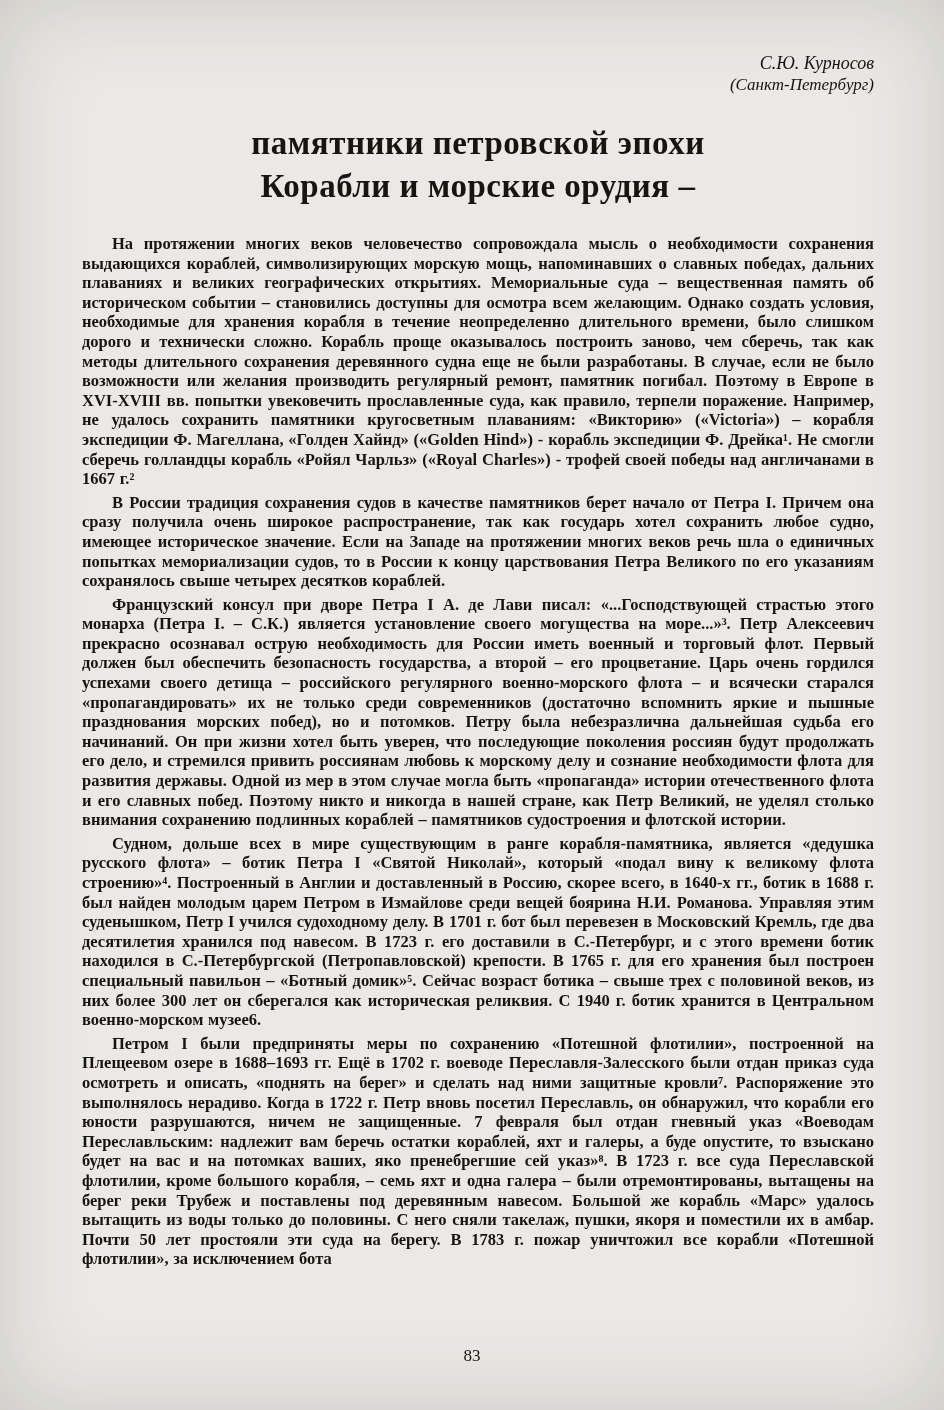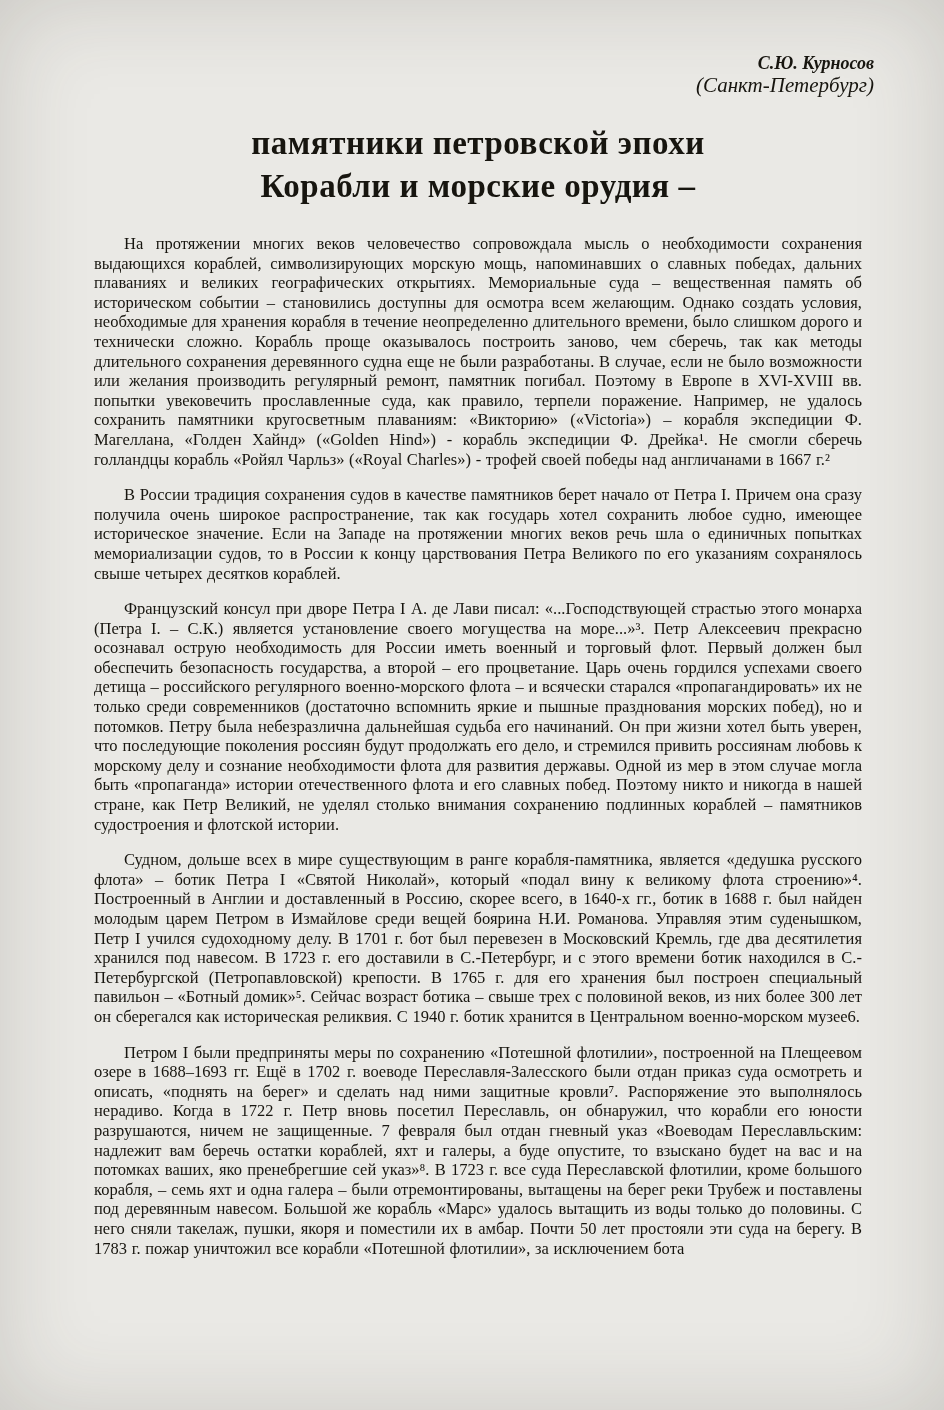--- a/index.html
+++ b/index.html
@@ -19,48 +19,49 @@
     box-sizing: border-box;
     padding: 52px 66px 40px 78px;
     overflow: hidden;
   }
   .byline {
     text-align: right;
     padding-right: 4px;
     margin-bottom: 26px;
   }
   .byline .author {
-    font-weight: bold;
+    font-weight: normal;
     font-style: italic;
     font-size: 18px;
     line-height: 22px;
   }
   .byline .place {
     font-style: italic;
-    font-size: 21px;
+    font-size: 17px;
     line-height: 22px;
   }
   .title {
     margin: 0 0 26px 0;
     text-align: center;
     font-weight: bold;
     font-size: 33px;
     line-height: 43px;
     letter-spacing: 0.5px;
   }
   .title .title-line { display: block; }
   .body {
     text-align: justify;
     font-size: 16.5px;
     line-height: 19.6px;
   }
   .body p {
-    margin: 16px;
+    margin: 4px;
     text-indent: 30px;
     word-spacing: 0.5px;
+    font-weight: bold;
   }
   .pageno {
     position: absolute;
     left: 0;
     right: 0;
     bottom: 44px;
     text-align: center;
     font-size: 17px;
   }
 </style>
@@ -80,14 +81,15 @@
   </h1>
 
   <main class="body">
     <p>На протяжении многих веков человечество сопровождала мысль о необходимости сохранения выдающихся кораблей, символизирующих морскую мощь, напоминавших о славных победах, дальних плаваниях и великих географических открытиях. Мемориальные суда – вещественная память об историческом событии – становились доступны для осмотра всем желающим. Однако создать условия, необходимые для хранения корабля в течение неопределенно длительного времени, было слишком дорого и технически сложно. Корабль проще оказывалось построить заново, чем сберечь, так как методы длительного сохранения деревянного судна еще не были разработаны. В случае, если не было возможности или желания производить регулярный ремонт, памятник погибал. Поэтому в Европе в XVI-XVIII вв. попытки увековечить прославленные суда, как правило, терпели поражение. Например, не удалось сохранить памятники кругосветным плаваниям: «Викторию» («Victoria») – корабля экспедиции Ф. Магеллана, «Голден Хайнд» («Golden Hind») - корабль экспедиции Ф. Дрейка¹. Не смогли сберечь голландцы корабль «Ройял Чарльз» («Royal Charles») - трофей своей победы над англичанами в 1667 г.²</p>
     <p>В России традиция сохранения судов в качестве памятников берет начало от Петра I. Причем она сразу получила очень широкое распространение, так как государь хотел сохранить любое судно, имеющее историческое значение. Если на Западе на протяжении многих веков речь шла о единичных попытках мемориализации судов, то в России к концу царствования Петра Великого по его указаниям сохранялось свыше четырех десятков кораблей.</p>
     <p>Французский консул при дворе Петра I А. де Лави писал: «...Господствующей страстью этого монарха (Петра I. – С.К.) является установление своего могущества на море...»³. Петр Алексеевич прекрасно осознавал острую необходимость для России иметь военный и торговый флот. Первый должен был обеспечить безопасность государства, а второй – его процветание. Царь очень гордился успехами своего детища – российского регулярного военно-морского флота – и всячески старался «пропагандировать» их не только среди современников (достаточно вспомнить яркие и пышные празднования морских побед), но и потомков. Петру была небезразлична дальнейшая судьба его начинаний. Он при жизни хотел быть уверен, что последующие поколения россиян будут продолжать его дело, и стремился привить россиянам любовь к морскому делу и сознание необходимости флота для развития державы. Одной из мер в этом случае могла быть «пропаганда» истории отечественного флота и его славных побед. Поэтому никто и никогда в нашей стране, как Петр Великий, не уделял столько внимания сохранению подлинных кораблей – памятников судостроения и флотской истории.</p>
     <p>Судном, дольше всех в мире существующим в ранге корабля-памятника, является «дедушка русского флота» – ботик Петра I «Святой Николай», который «подал вину к великому флота строению»⁴. Построенный в Англии и доставленный в Россию, скорее всего, в 1640-х гг., ботик в 1688 г. был найден молодым царем Петром в Измайлове среди вещей боярина Н.И. Романова. Управляя этим суденышком, Петр I учился судоходному делу. В 1701 г. бот был перевезен в Московский Кремль, где два десятилетия хранился под навесом. В 1723 г. его доставили в С.-Петербург, и с этого времени ботик находился в С.-Петербургской (Петропавловской) крепости. В 1765 г. для его хранения был построен специальный павильон – «Ботный домик»⁵. Сейчас возраст ботика – свыше трех с половиной веков, из них более 300 лет он сберегался как историческая реликвия. С 1940 г. ботик хранится в Центральном военно-морском музее6.</p>
     <p>Петром I были предприняты меры по сохранению «Потешной флотилии», построенной на Плещеевом озере в 1688–1693 гг. Ещё в 1702 г. воеводе Переславля-Залесского были отдан приказ суда осмотреть и описать, «поднять на берег» и сделать над ними защитные кровли⁷. Распоряжение это выполнялось нерадиво. Когда в 1722 г. Петр вновь посетил Переславль, он обнаружил, что корабли его юности разрушаются, ничем не защищенные. 7 февраля был отдан гневный указ «Воеводам Переславльским: надлежит вам беречь остатки кораблей, яхт и галеры, а буде опустите, то взыскано будет на вас и на потомках ваших, яко пренебрегшие сей указ»⁸. В 1723 г. все суда Переславской флотилии, кроме большого корабля, – семь яхт и одна галера – были отремонтированы, вытащены на берег реки Трубеж и поставлены под деревянным навесом. Большой же корабль «Марс» удалось вытащить из воды только до половины. С него сняли такелаж, пушки, якоря и поместили их в амбар. Почти 50 лет простояли эти суда на берегу. В 1783 г. пожар уничтожил все корабли «Потешной флотилии», за исключением бота</p>
   </main>
 
+  <footer class="pageno">83</footer>
 
 </div>
 
 </body></html>

